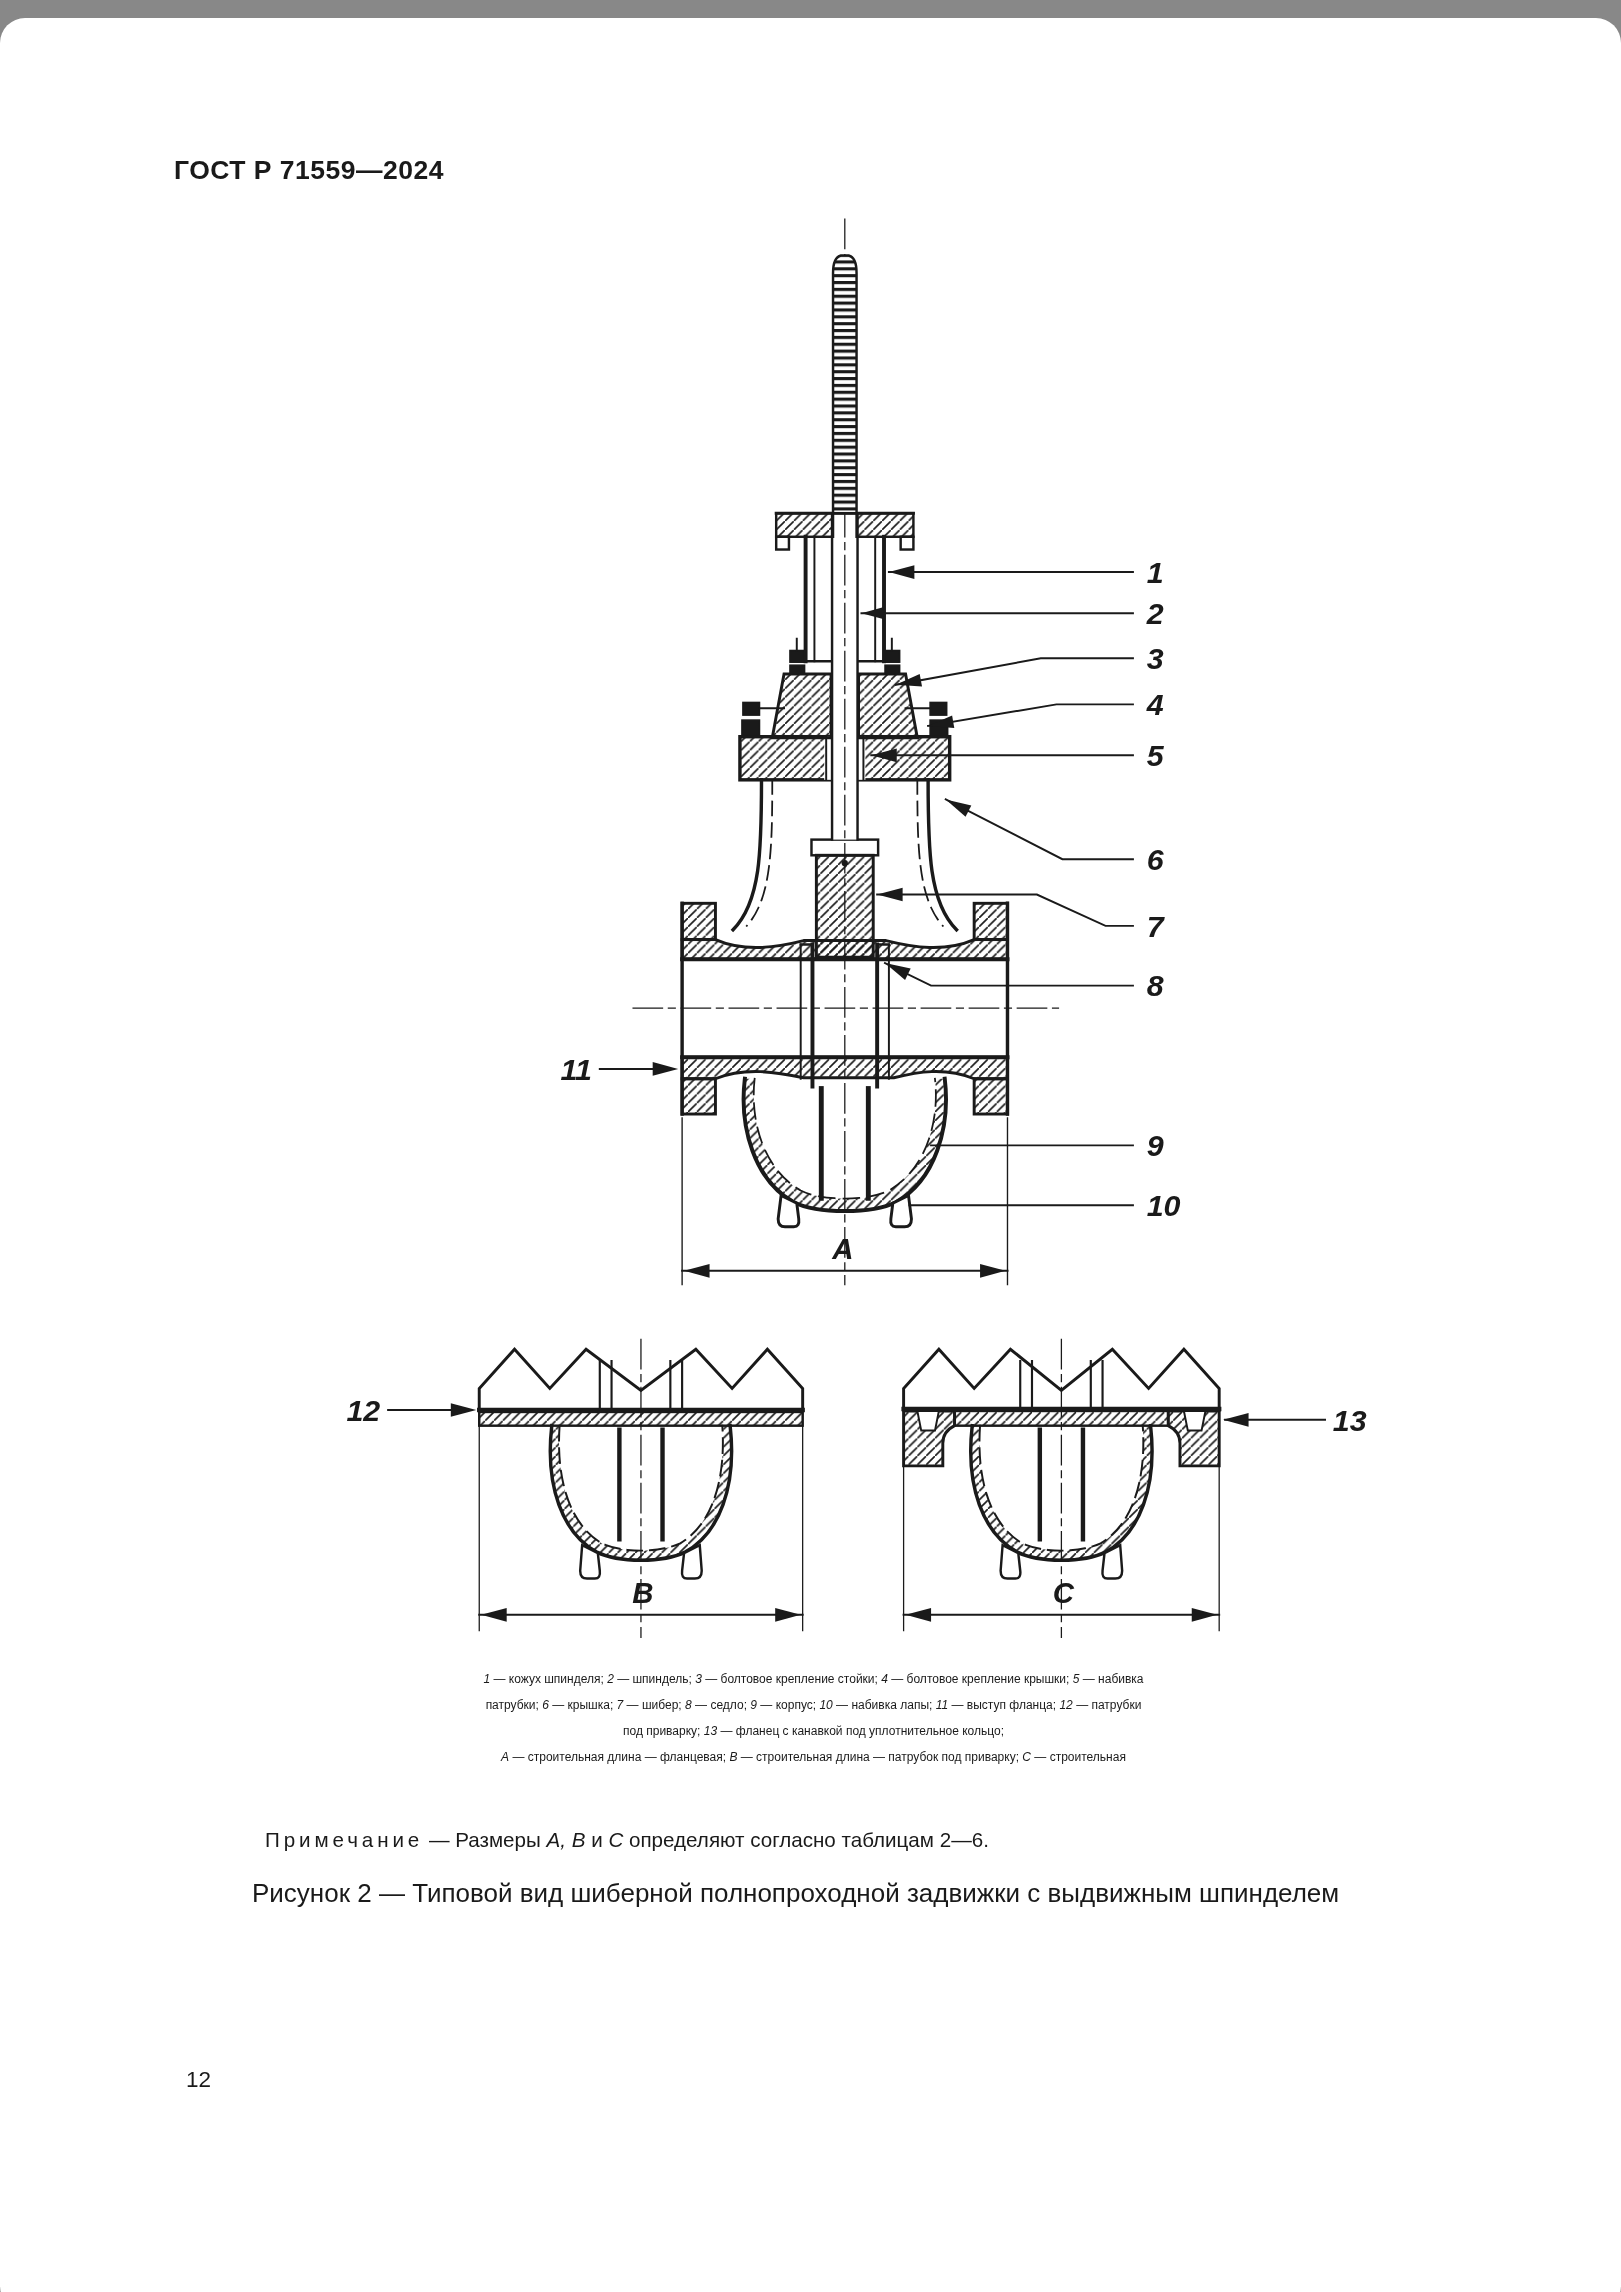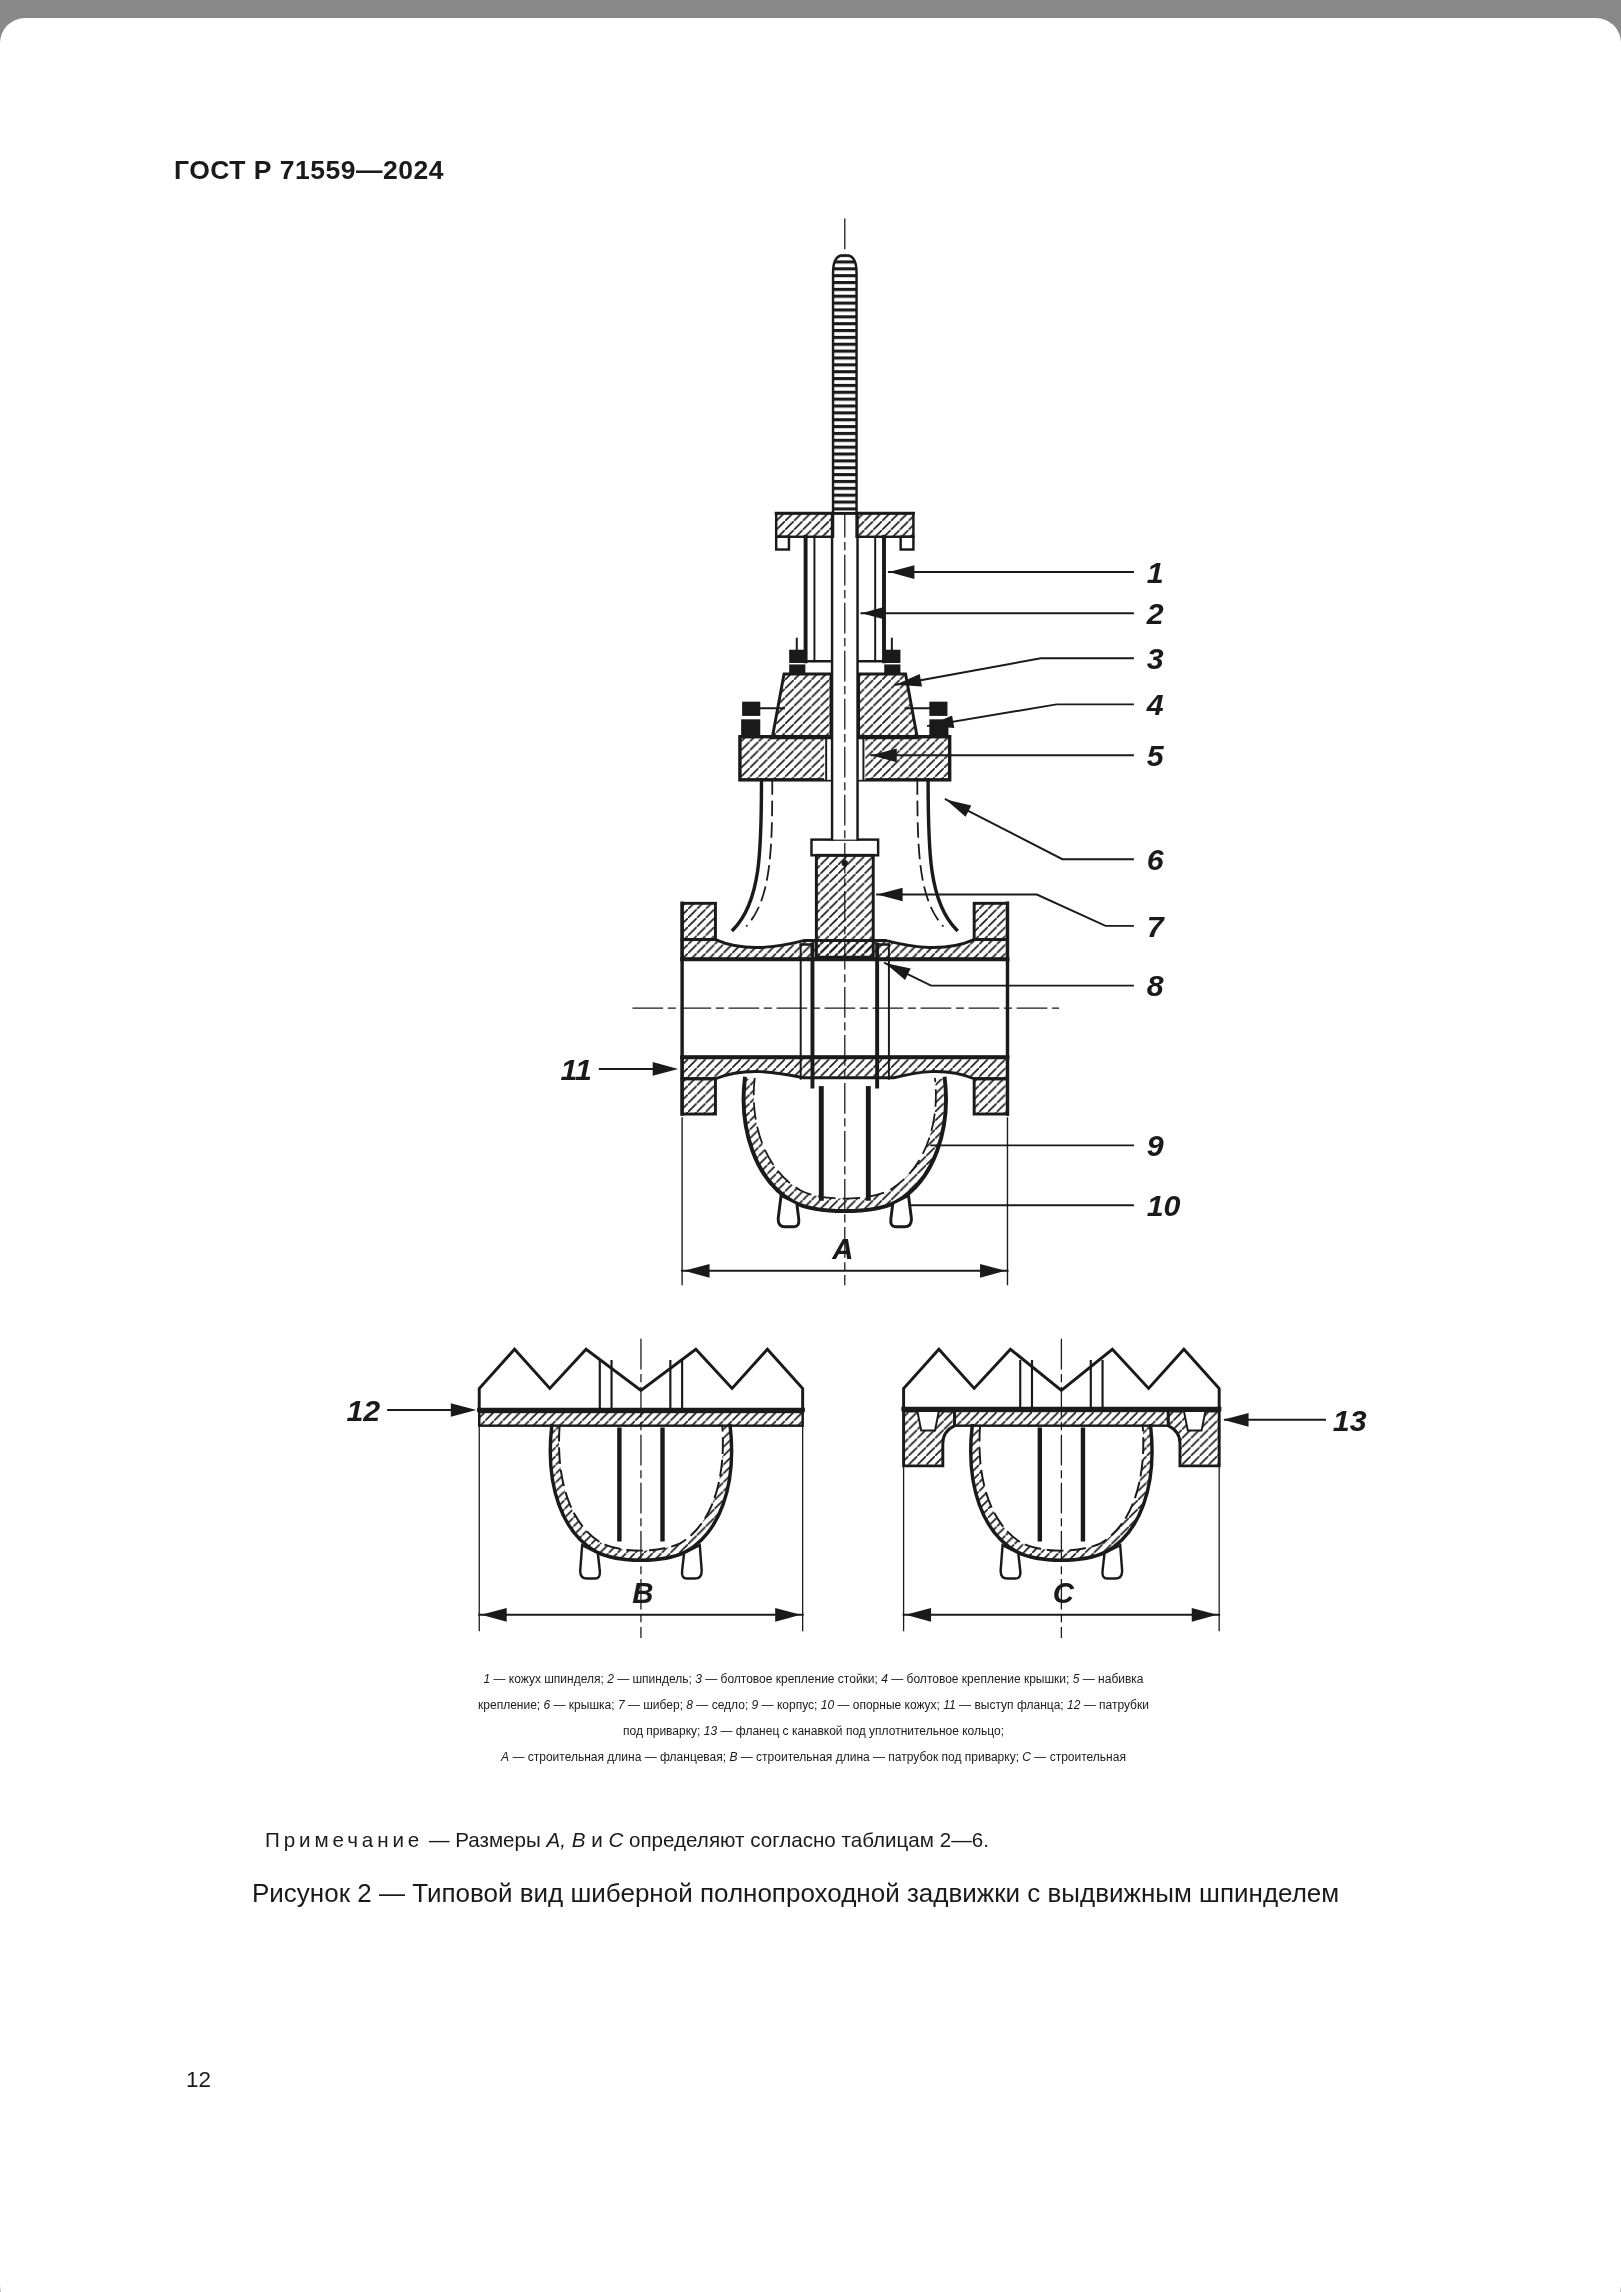--- a/index.html
+++ b/index.html
@@ -260,21 +260,21 @@
       <g stroke-width="2">
         <path d="M1250,1430 H1352"></path>
         <path d="M1248,1430 L1274,1423 L1274,1437 Z" fill="#1a1a1a" stroke="none"></path>
         <text class="lbl" x="1360" y="1441" text-anchor="start" stroke="none">13</text>
       </g>
     </g>
   </svg>
 
   <div class="legend">
     <div><span class="it">1</span><span> — кожух шпинделя; </span><span class="it">2</span><span> — шпиндель; </span><span class="it">3</span><span> — болтовое крепление стойки; </span><span class="it">4</span><span> — болтовое крепление крышки; </span><span class="it">5</span><span> — набивка</span></div>
-    <div><span>крепление; </span><span class="it">6</span><span> — крышка; </span><span class="it">7</span><span> — шибер; </span><span class="it">8</span><span> — седло; </span><span class="it">9</span><span> — корпус; </span><span class="it">10</span><span> — опорные кожух; </span><span class="it">11</span><span> — выступ фланца; </span><span class="it">12</span><span> — патрубки</span></div>
+    <div><span>патрубки; </span><span class="it">6</span><span> — крышка; </span><span class="it">7</span><span> — шибер; </span><span class="it">8</span><span> — седло; </span><span class="it">9</span><span> — корпус; </span><span class="it">10</span><span> — набивка лапы; </span><span class="it">11</span><span> — выступ фланца; </span><span class="it">12</span><span> — патрубки</span></div>
     <div><span>под приварку; </span><span class="it">13</span><span> — фланец с канавкой под уплотнительное кольцо;</span></div>
     <div><span class="it">А</span><span> — строительная длина — фланцевая; </span><span class="it">В</span><span> — строительная длина — патрубок под приварку; </span><span class="it">С</span><span> — строительная</span></div>
   </div>
 
   <div class="note"><span class="sp">Примечание</span><span> — Размеры </span><span class="it">А, В</span><span> и </span><span class="it">С</span><span> определяют согласно таблицам 2—6.</span></div>
 
   <div class="fig-caption">Рисунок 2 — Типовой вид шиберной полнопроходной задвижки с выдвижным шпинделем</div>
 
   <div class="page-number">12</div>
 </div>

